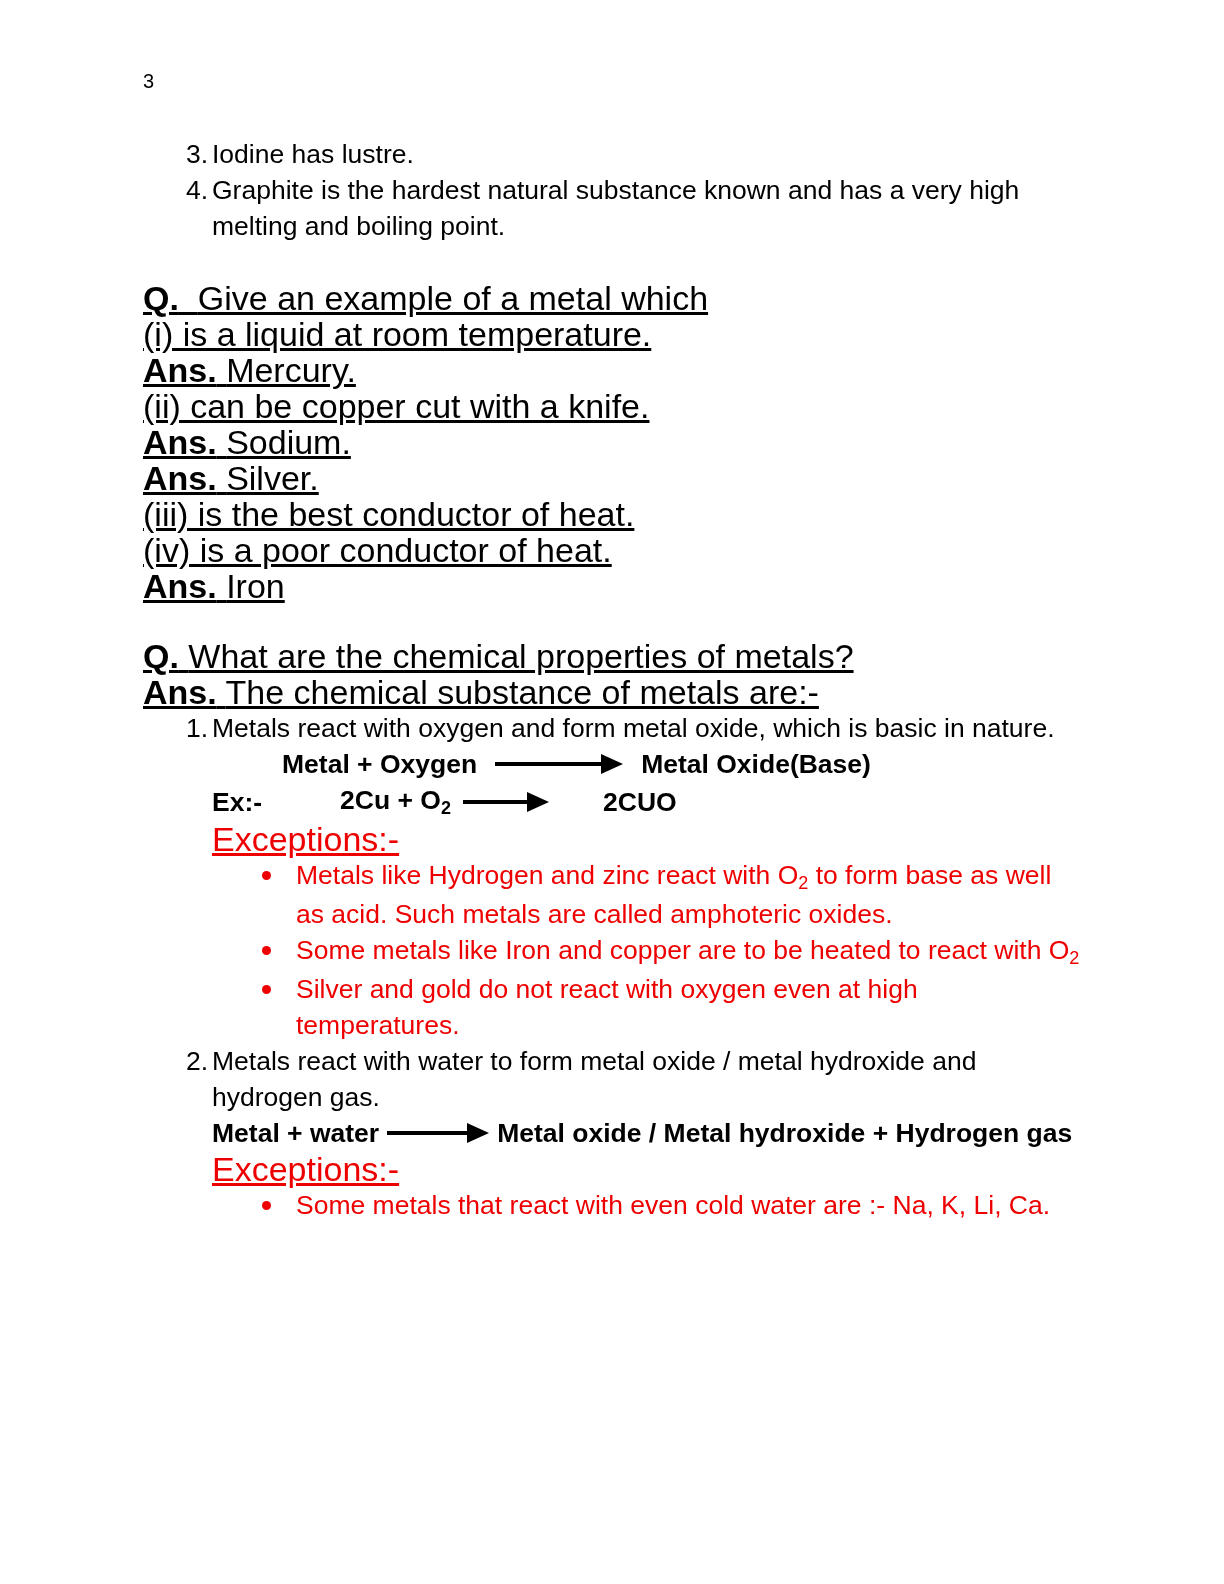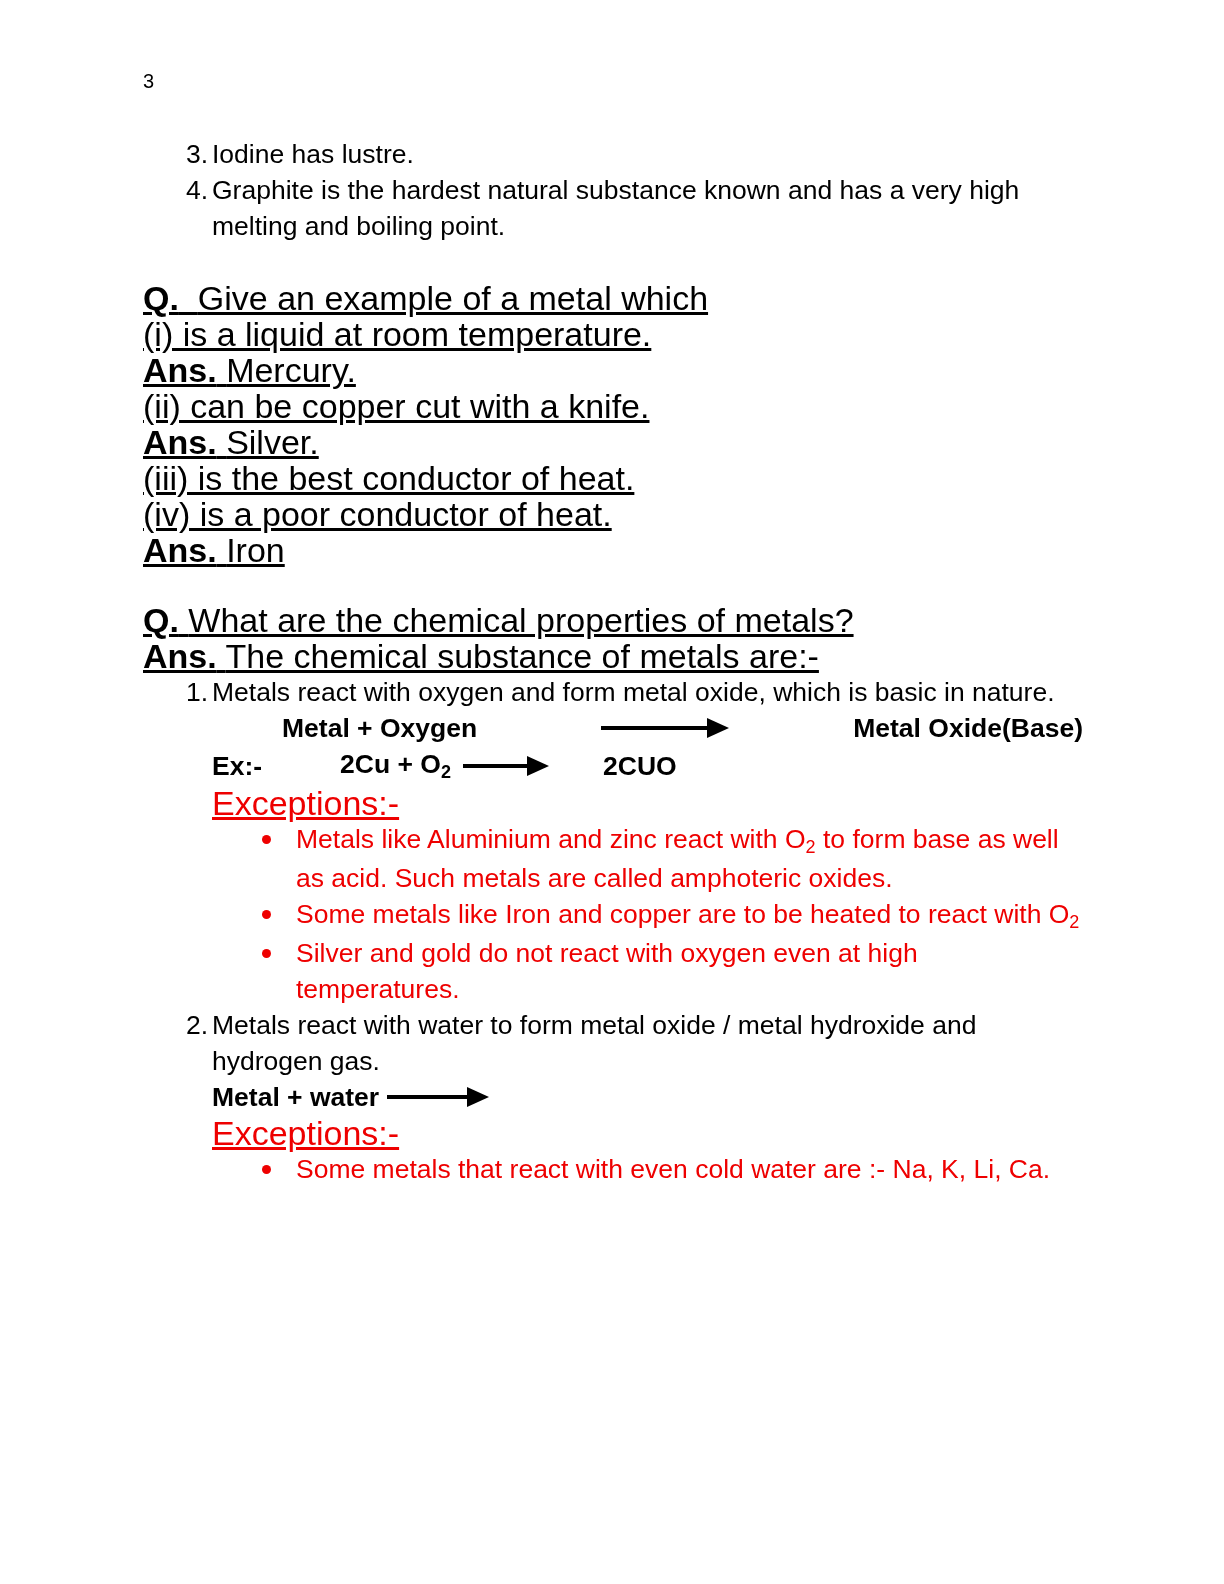--- a/index.html
+++ b/index.html
@@ -98,21 +98,21 @@
 
   
   .eqrow {
     display: flex;
     align-items: center;
     font-weight: bold;
     font-size: 26.5px;
     line-height: 36px;
     white-space: pre;
   }
-  .eq-indent-1 { margin-left: 139px; justify-content: space-between; }
+  .eq-indent-1 { margin-left: 139px; }
   .eq-indent-2 { margin-left: 69px; }
   .eq-indent-3 { margin-left: 143px; }
 
   .arrow {
     display: inline-block;
     position: relative;
     height: 18px;
     flex: none;
   }
   .arrow .shaft {
@@ -170,20 +170,21 @@
     </ol>
 
     <div class="gap-lg"></div>
 
     <div class="line"><span class="bold">Q.</span>&nbsp; <span>Give an example of a metal which</span></div>
 
     <div class="line">(i) is a liquid at room temperature.</div>
     <div class="line"><span class="bold">Ans.</span> <span>Mercury.</span></div>
 
     <div class="line">(ii) can be copper cut with a knife.</div>
+    <div class="line"><span class="bold">Ans.</span> <span>Sodium.</span></div>
 
     <div class="line"><span class="bold">Ans.</span> <span>Silver.</span></div>
     <div class="line">(iii) is the best conductor of heat.</div>
 
     <div class="line">(iv) is a poor conductor of heat.</div>
     <div class="line"><span class="bold">Ans.</span> <span>Iron</span></div>
 
     <div class="gap-md"></div>
 
     <div class="line"><span class="bold">Q.</span> <span>What are the chemical properties of metals?</span></div>
@@ -209,21 +210,21 @@
       <span class="arrow arrow-b"><span class="shaft"></span><span class="head"></span></span>
       <span style="display:inline-block;width:42px"></span>
       <span>2CUO</span>
     </div>
 
     <div class="line red" style="margin-left:69px">Exceptions:-</div>
 
     <ul class="blist">
       <li>
         <span class="dot"></span>
-        <span><span>Metals like Aluminium and zinc react with O</span><sub>2</sub><span> to form base as well as acid. Such metals are called amphoteric oxides.</span></span>
+        <span><span>Metals like Hydrogen and zinc react with O</span><sub>2</sub><span> to form base as well as acid. Such metals are called amphoteric oxides.</span></span>
       </li>
       <li>
         <span class="dot"></span>
         <span><span>Some metals like Iron and copper are to be heated to react with O</span><sub>2</sub><span></span></span>
       </li>
       <li>
         <span class="dot"></span>
         <span><span>Silver and gold do not react with oxygen even at high temperatures.</span></span>
       </li>
     </ul>
@@ -234,20 +235,21 @@
         <span class="li-text">Metals react with water to form metal oxide / metal hydroxide and hydrogen gas.</span>
       </li>
     </ol>
 
     <div class="eqrow eq-indent-2" style="flex-wrap:wrap;white-space:normal">
       <span class="nowrap">Metal + water</span>
       <span class="arrow arrow-c">
           <span class="shaft"></span>
           <span class="head"></span>
         </span>
+      <span style="white-space:normal">Metal oxide / Metal hydroxide + Hydrogen gas</span>
     </div>
 
 
     <div class="line red" style="margin-left:69px">Exceptions:-</div>
 
     <ul class="blist">
       <li>
         <span class="dot"></span>
         <span>Some metals that react with even cold water are :- Na, K, Li, Ca.</span>
       </li>

